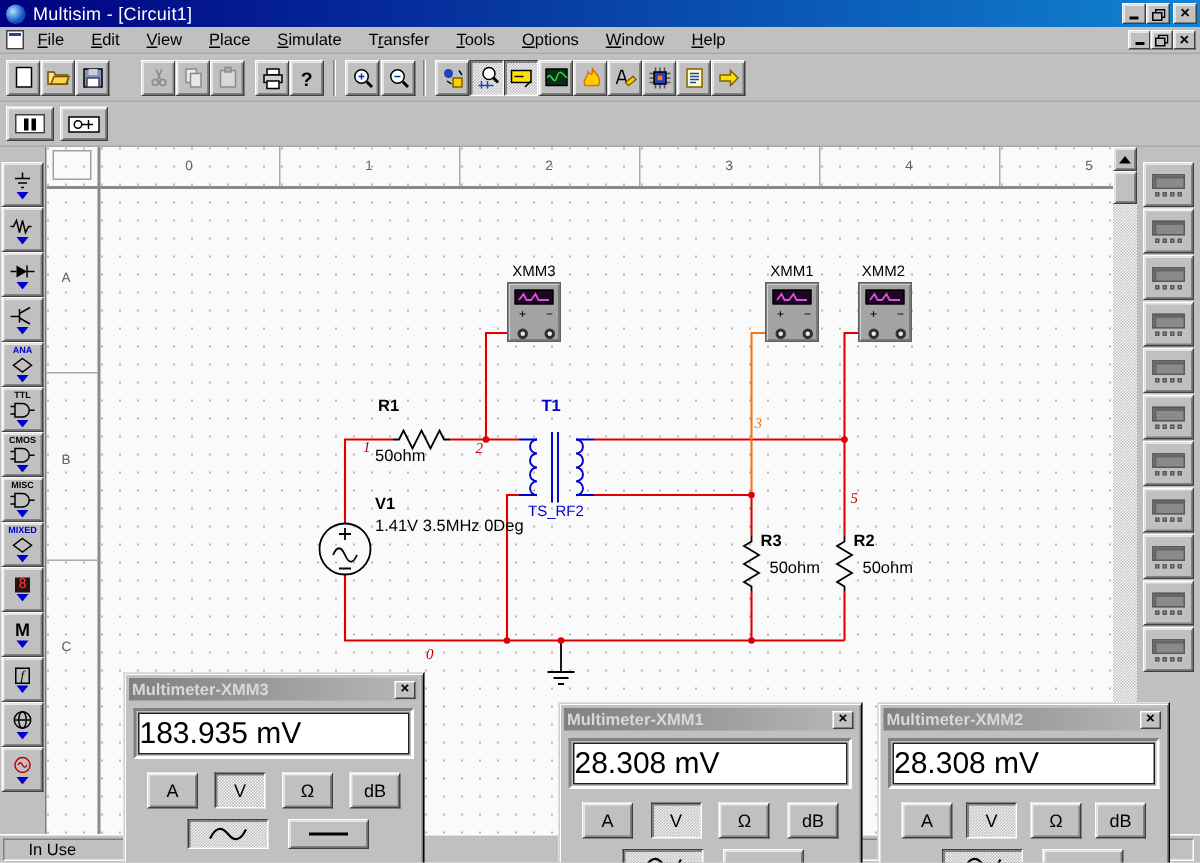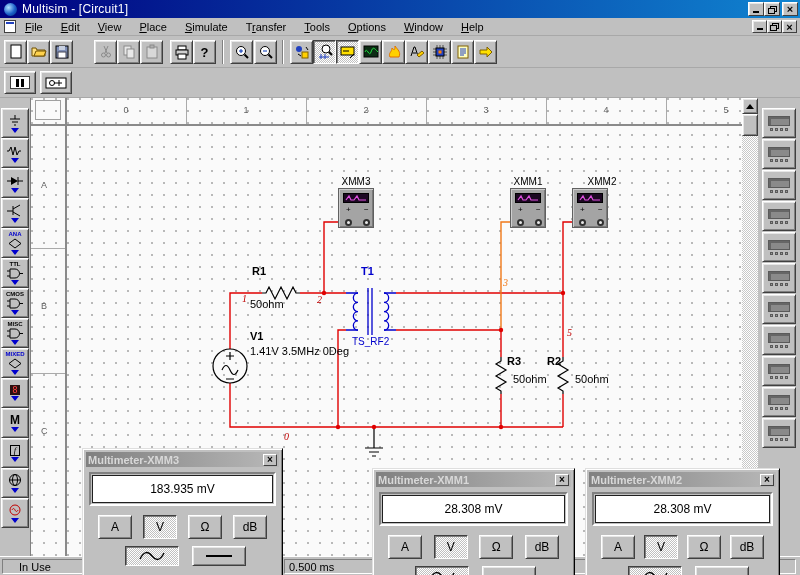--- a/index.html
+++ b/index.html
@@ -98,21 +98,21 @@
 
 #statusbar{position:absolute;left:0;top:556px;width:800px;height:19px;background:#c0c0c0;border-top:1px solid #fff;z-index:5}
 .spanel{position:absolute;top:2px;height:15px;border:1px solid;border-color:#808080 #fff #fff #808080;font-size:11px;padding:1px 4px;white-space:nowrap;overflow:hidden}
 
 .mmw{position:absolute;width:201px;height:132px;background:#c0c0c0;border:1px solid;border-color:#dfdfdf #000 #000 #dfdfdf;box-shadow:inset 1px 1px 0 #fff,inset -1px -1px 0 #808080;z-index:30}
 .mmw-title{position:absolute;left:3px;top:3px;right:3px;height:15px;background:linear-gradient(90deg,#808080,#b8b8b8);display:flex;align-items:center;padding:0 2px}
 .mmw-title-text{color:#d8d8d8;font-weight:bold;font-size:11px;white-space:nowrap}
 .mmw-close{margin-left:auto;width:14px;height:12px;background:#c0c0c0;border:1px solid;border-color:#fff #404040 #404040 #fff;position:relative}
 .mmw-close span{position:absolute;left:0;top:-2px;width:100%;text-align:center;font-size:10px;font-weight:bold;color:#000;line-height:14px}
 .mmw-disp{position:absolute;left:6px;right:6px;top:23px;height:34px;border:2px solid;border-color:#808080 #fff #fff #808080;padding:1px;background:#c0c0c0}
-.mmw-disp-inner{width:100%;height:100%;background:#fff;border:1px solid #202020;display:flex;align-items:center;justify-content:center;font-size:12px}
+.mmw-disp-inner{width:100%;height:100%;background:#fff;border:1px solid #202020;display:flex;align-items:center;font-size:20px}
 .mmw-modes{position:absolute;left:15px;right:15px;top:65px;height:26px;display:flex;justify-content:space-between;align-items:center}
 .mbtn{width:34px;height:24px;font-size:12px;display:flex;align-items:center;justify-content:center}
 .mmw-sig{position:absolute;left:42px;top:97px;display:flex;gap:13px}
 .sbtn{width:54px;height:20px;display:flex;align-items:center;justify-content:center}
 .dcline{display:block;width:26px;height:2px;background:#000}
 svg{display:block}
 </style>
 </head>
 <body>
 
@@ -490,30 +490,30 @@
         </svg>
       </span>
     <span class="tplus">+</span>
       <span class="tminus">−</span>
     <span class="term t1"></span>
     <span class="term t2"></span>
   </div>
 
   <span class="xlbl" style="left:307px;top:78px">XMM3</span>
   <span class="xlbl" style="left:479px;top:78px">XMM1</span>
-  <span class="xlbl" style="left:553px;top:78px">XMM2</span>
+  <span class="xlbl" style="left:540px;top:78px">XMM2</span>
   <span class="clabel" style="left:221px;top:167px">R1</span>
   <span class="cvalue" style="left:219px;top:200px">50ohm</span>
   <span class="clabel blue" style="left:330px;top:167px">T1</span>
   <span class="cvalue blue" style="left:321px;top:238px;font-size:10px">TS_RF2</span>
   <span class="clabel" style="left:219px;top:232px">V1</span>
   <span class="cvalue" style="left:219px;top:247px">1.41V 3.5MHz 0Deg</span>
   <span class="clabel" style="left:476px;top:257px">R3</span>
   <span class="cvalue" style="left:482px;top:275px">50ohm</span>
-  <span class="clabel" style="left:516px;top:257px">R2</span>
+  <span class="clabel" style="left:538px;top:257px">R2</span>
   <span class="cvalue" style="left:544px;top:275px">50ohm</span>
 
   <span class="netlbl" style="left:211px;top:195px">1</span>
   <span class="netlbl" style="left:286px;top:196px">2</span>
   <span class="netlbl hot" style="left:472px;top:179px">3</span>
   <span class="netlbl" style="left:536px;top:229px">5</span>
   <span class="netlbl" style="left:253px;top:333px">0</span>
 </div>
 
 <div id="vscroll">
@@ -623,21 +623,20 @@
         <i></i>
         <i></i>
         <i></i>
         <i></i>
       </span>
     </span>
   </div>
 
 <div id="statusbar">
   <span class="spanel" style="left:2px;width:280px;padding-left:16px">In Use</span>
-  <span class="spanel" style="left:284px;width:152px">0.500 ms</span>
   <span class="spanel" style="left:438px;width:358px"></span>
 </div>
 
 <div class="mmw" style="left:82px;top:448px">
   <div class="mmw-title">
     <span class="mmw-title-text">Multimeter-XMM3</span>
     <span class="mmw-close">
         <span>×</span>
       </span>
   </div>

